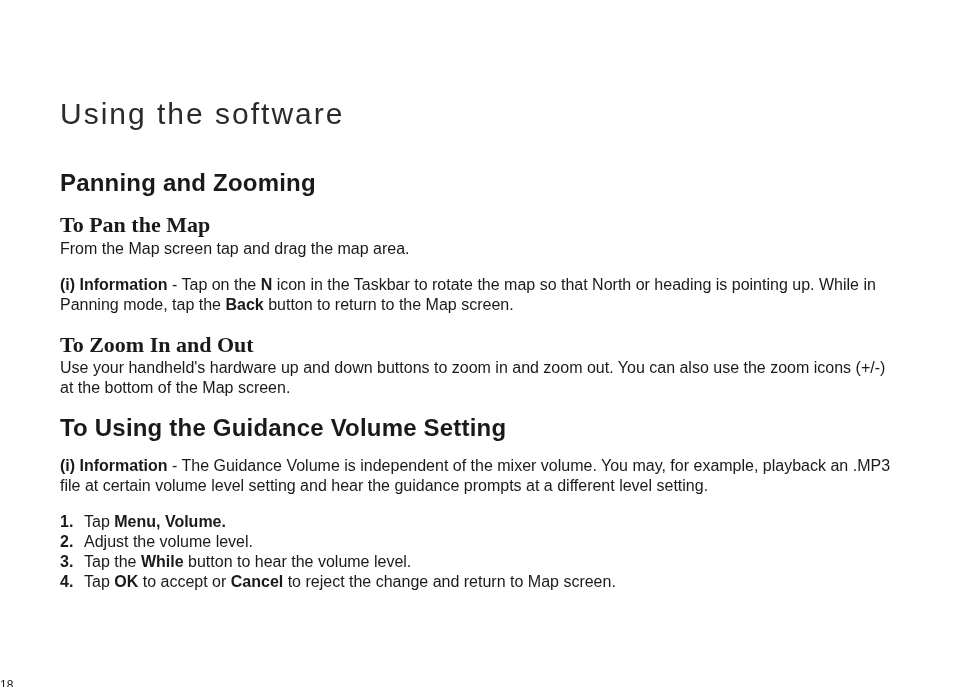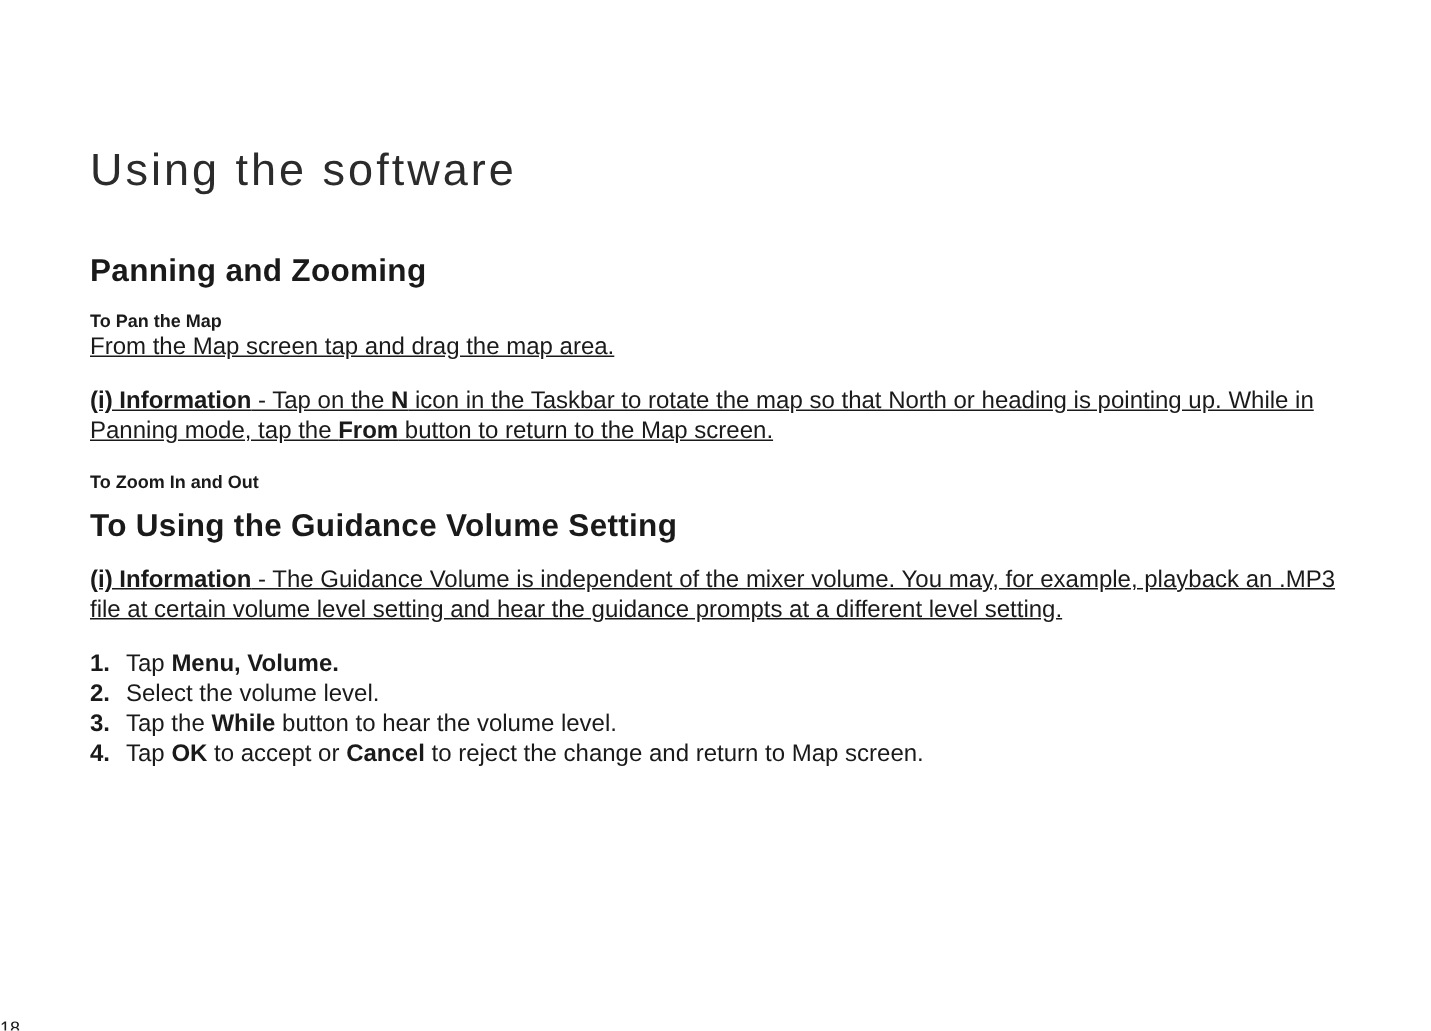--- a/index.html
+++ b/index.html
@@ -20,37 +20,37 @@
     margin-top: 27px;
   }
   .page-title {
     font-size: 30px;
     font-weight: 400;
     letter-spacing: 2px;
     margin: 0 0 38px 0;
     color: #2b2b2b;
   }
   .section-heading {
-    font-size: 21px;
+    font-size: 24px;
     font-weight: 700;
     margin: 0 0 14px 0;
     letter-spacing: 0.2px;
   }
   .sub-heading {
-    font-size: 12px;
+    font-size: 22px;
     font-weight: 700;
     margin: 0;
     line-height: 1.25;
+    font-family: Liberation Serif, serif;
   }
   .body-text {
     font-size: 16px;
     font-weight: 400;
     margin: 0 0 16px 0;
     line-height: 1.25;
-    text-decoration: underline;
   }
   .body-text .b { font-weight: 700; }
   .list {
     margin: 0;
     padding: 0;
     list-style: none;
     font-size: 16px;
     line-height: 1.25;
   }
   .list li {
@@ -76,42 +76,43 @@
 <div class="page">
 
   <h1 class="page-title">Using the software</h1>
 
   <h2 class="section-heading">Panning and Zooming</h2>
 
   <div class="sub-heading">To Pan the Map</div>
   <p class="body-text">From the Map screen tap and drag the map area.</p>
 
   <p class="body-text">
-    <span class="b">(i) Information</span><span> - Tap on the </span><span class="b">N</span><span> icon in the Taskbar to rotate the map so that North or heading is pointing up. While in Panning mode, tap the </span><span class="b">From</span><span> button to return to the Map screen.</span>
+    <span class="b">(i) Information</span><span> - Tap on the </span><span class="b">N</span><span> icon in the Taskbar to rotate the map so that North or heading is pointing up. While in Panning mode, tap the </span><span class="b">Back</span><span> button to return to the Map screen.</span>
   </p>
 
   <div class="sub-heading">To Zoom In and Out</div>
+  <p class="body-text">Use your handheld's hardware up and down buttons to zoom in and zoom out. You can also use the zoom icons (+/-) at the bottom of the Map screen.</p>
 
 
   <h2 class="section-heading" style="margin-top:10px;">To Using the Guidance Volume Setting</h2>
 
   <p class="body-text">
     <span class="b">(i) Information</span><span> - The Guidance Volume is independent of the mixer volume. You may, for example, playback an .MP3 file at certain volume level setting and hear the guidance prompts at a different level setting.</span>
   </p>
 
   <ol class="list">
     <li>
       <span class="num">1.</span>
       <span class="txt">
         <span>Tap </span><span class="b">Menu, Volume.</span>
       </span>
     </li>
     <li>
       <span class="num">2.</span>
-      <span class="txt">Select the volume level.</span>
+      <span class="txt">Adjust the volume level.</span>
     </li>
     <li>
       <span class="num">3.</span>
       <span class="txt">
         <span>Tap the </span><span class="b">While</span><span> button to hear the volume level.</span>
       </span>
     </li>
     <li>
       <span class="num">4.</span>
       <span class="txt">

